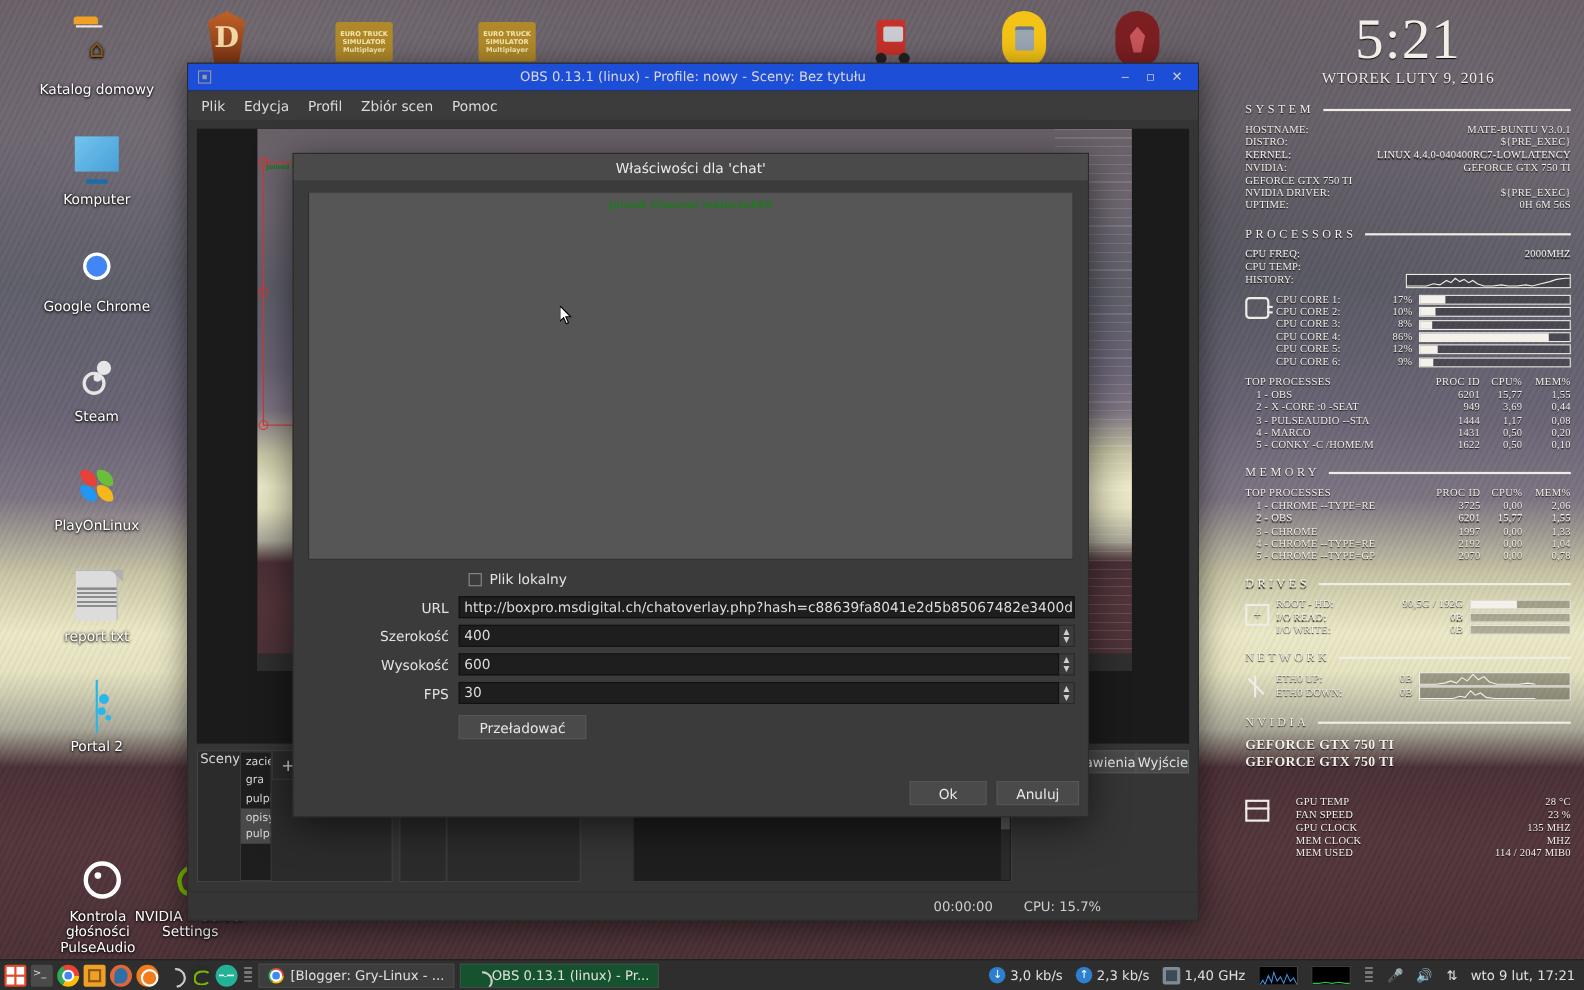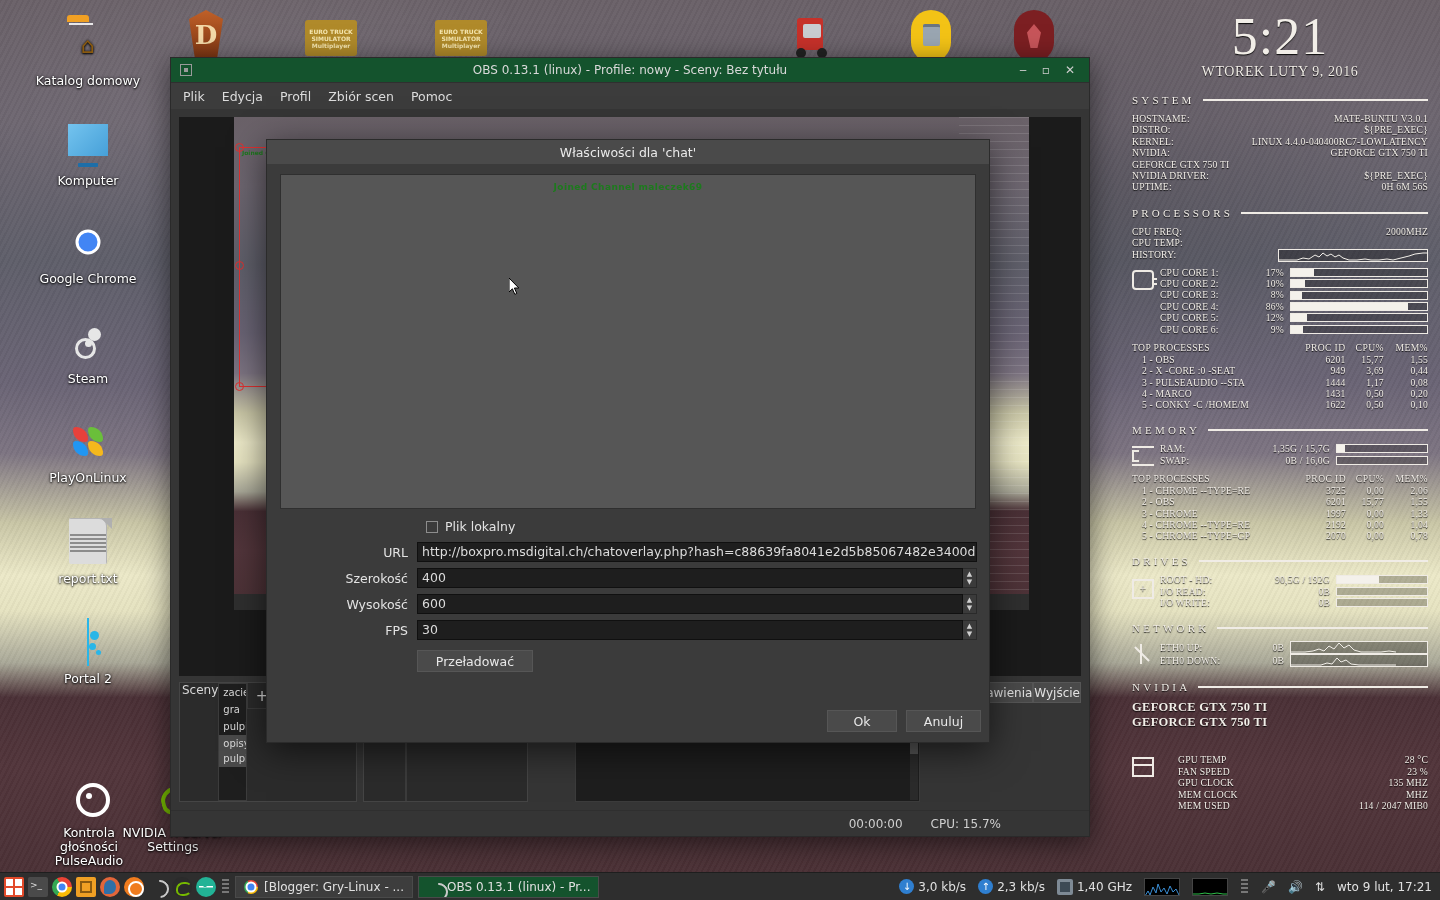--- a/index.html
+++ b/index.html
@@ -163,21 +163,21 @@
 
   
   #obs {
     position:absolute; left:170px; top:57px; width:920px; height:780px;
     background:#353535; border:1px solid #2a2a2a;
     box-shadow: 0 6px 26px rgba(0,0,0,.55);
     display:flex; flex-direction:column;
     font-family:"DejaVu Sans", sans-serif;
   }
   #obs-title {
-    height:25px; background:#14532d; color:#d9d9d9; font-size:12px;
+    height:25px; background:#1d4ed8; color:#d9d9d9; font-size:12px;
     display:flex; align-items:center; position:relative; flex:0 0 25px;
     border-bottom:1px solid #2f2f2f;
   }
   #obs-title .appicon{width:12px;height:12px;border:1px solid #9a9a9a;margin-left:9px;position:relative;}
   #obs-title .appicon:after{content:"";position:absolute;left:3px;top:3px;width:4px;height:4px;background:#9a9a9a;}
   #obs-title .tt { position:absolute;left:0;right:0;text-align:center; }
   #obs-title .wbtns { margin-left:auto; display:flex; gap:15px; padding-right:14px; color:#cfcfcf; font-size:12px; }
   #obs-title .wbtns span { cursor:default; }
   #obs-menu { height:26px; background:#3c3c3c; display:flex; align-items:center; padding-left:12px; gap:17px;
     color:#dcdcdc; font-size:12.5px; flex:0 0 26px; }
@@ -521,39 +521,20 @@
           <td>0,50</td>
           <td>0,10</td>
         </tr>
   </tbody>
     </table>
 
   <div class="sec">
     <div class="t">MEMORY</div>
       <div class="rule"></div>
   </div>
-  <div style="display:flex;gap:6px;">
-    <div class="ic-box ic-mem" style="margin-top:3px;"></div>
-    <div style="flex:1;">
-      <div class="cpubar">
-          <span class="nm">RAM:</span>
-          <span class="pc" style="width:78px;">1,35G / 15,7G</span>
-          <span class="bar">
-            <i style="width:9%"></i>
-          </span>
-        </div>
-      <div class="cpubar">
-          <span class="nm">SWAP:</span>
-          <span class="pc" style="width:78px;">0B / 16,0G</span>
-          <span class="bar">
-            <i style="width:0%"></i>
-          </span>
-        </div>
-    </div>
-  </div>
   <table class="ptbl" style="margin-top:7px;">
     <tbody>
         <tr>
           <th class="l">TOP PROCESSES</th>
           <th>PROC ID</th>
           <th>CPU%</th>
           <th>MEM%</th>
         </tr>
     <tr>
           <td class="l">1 - CHROME --TYPE=RE</td>

